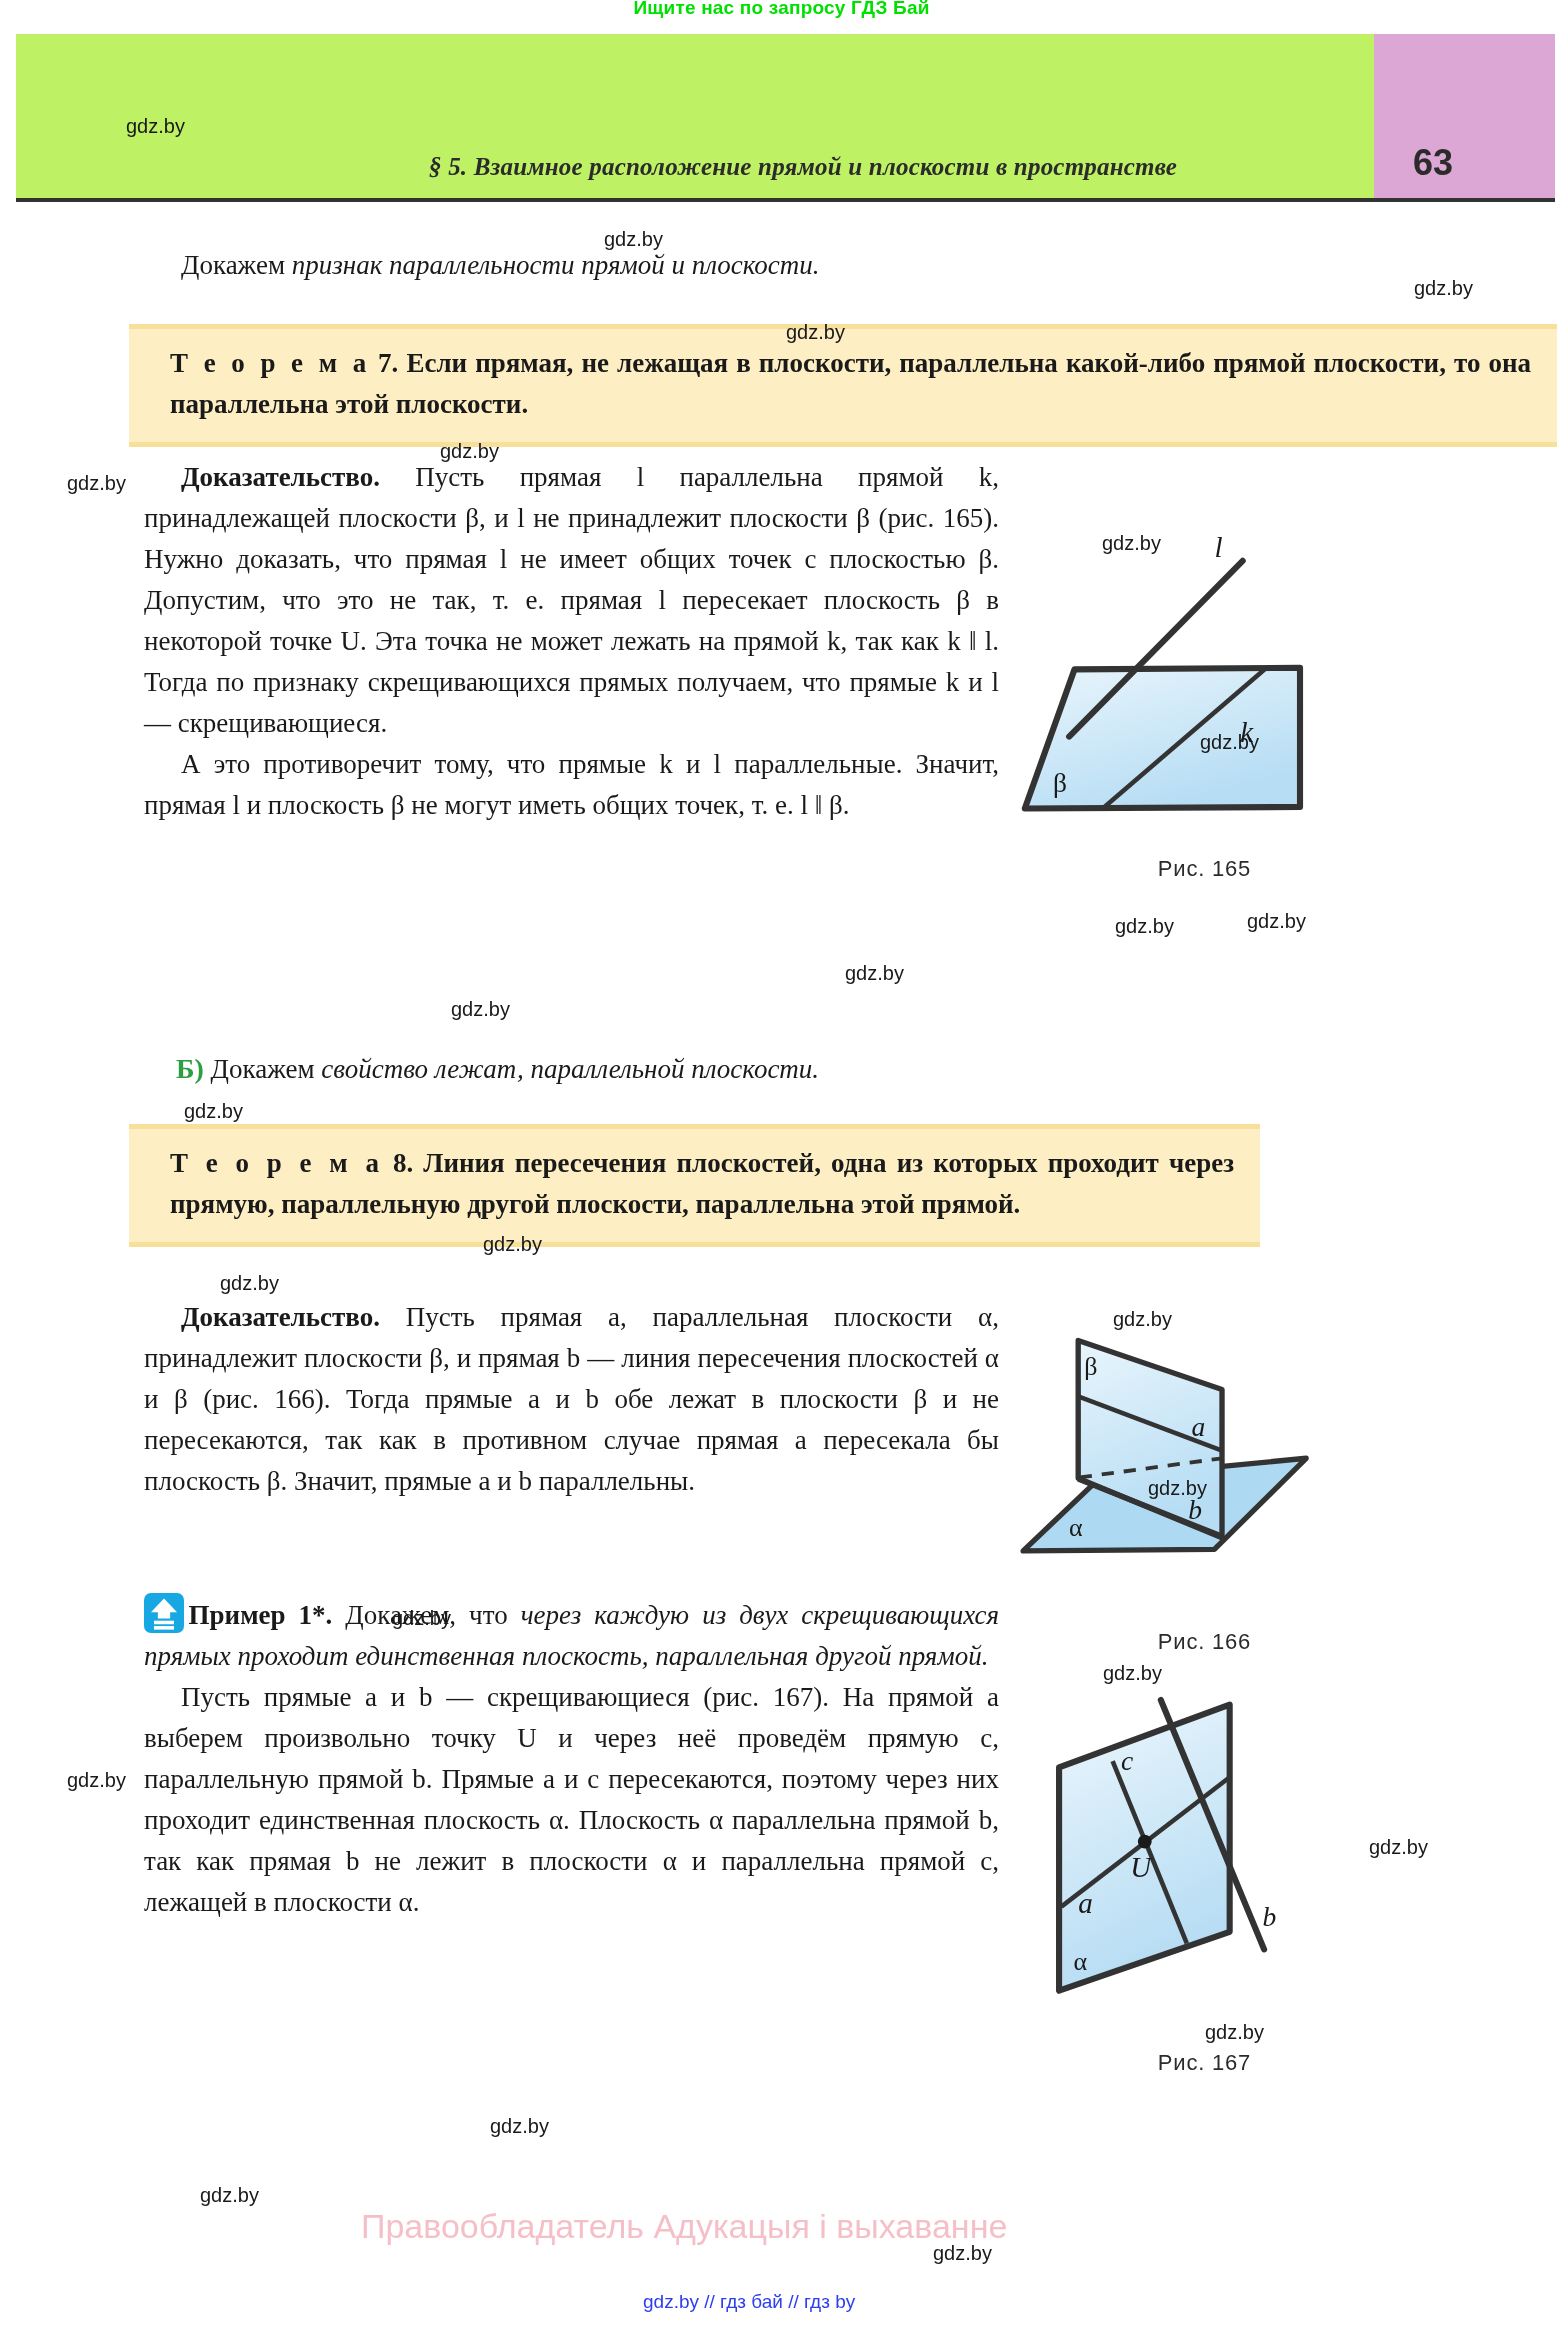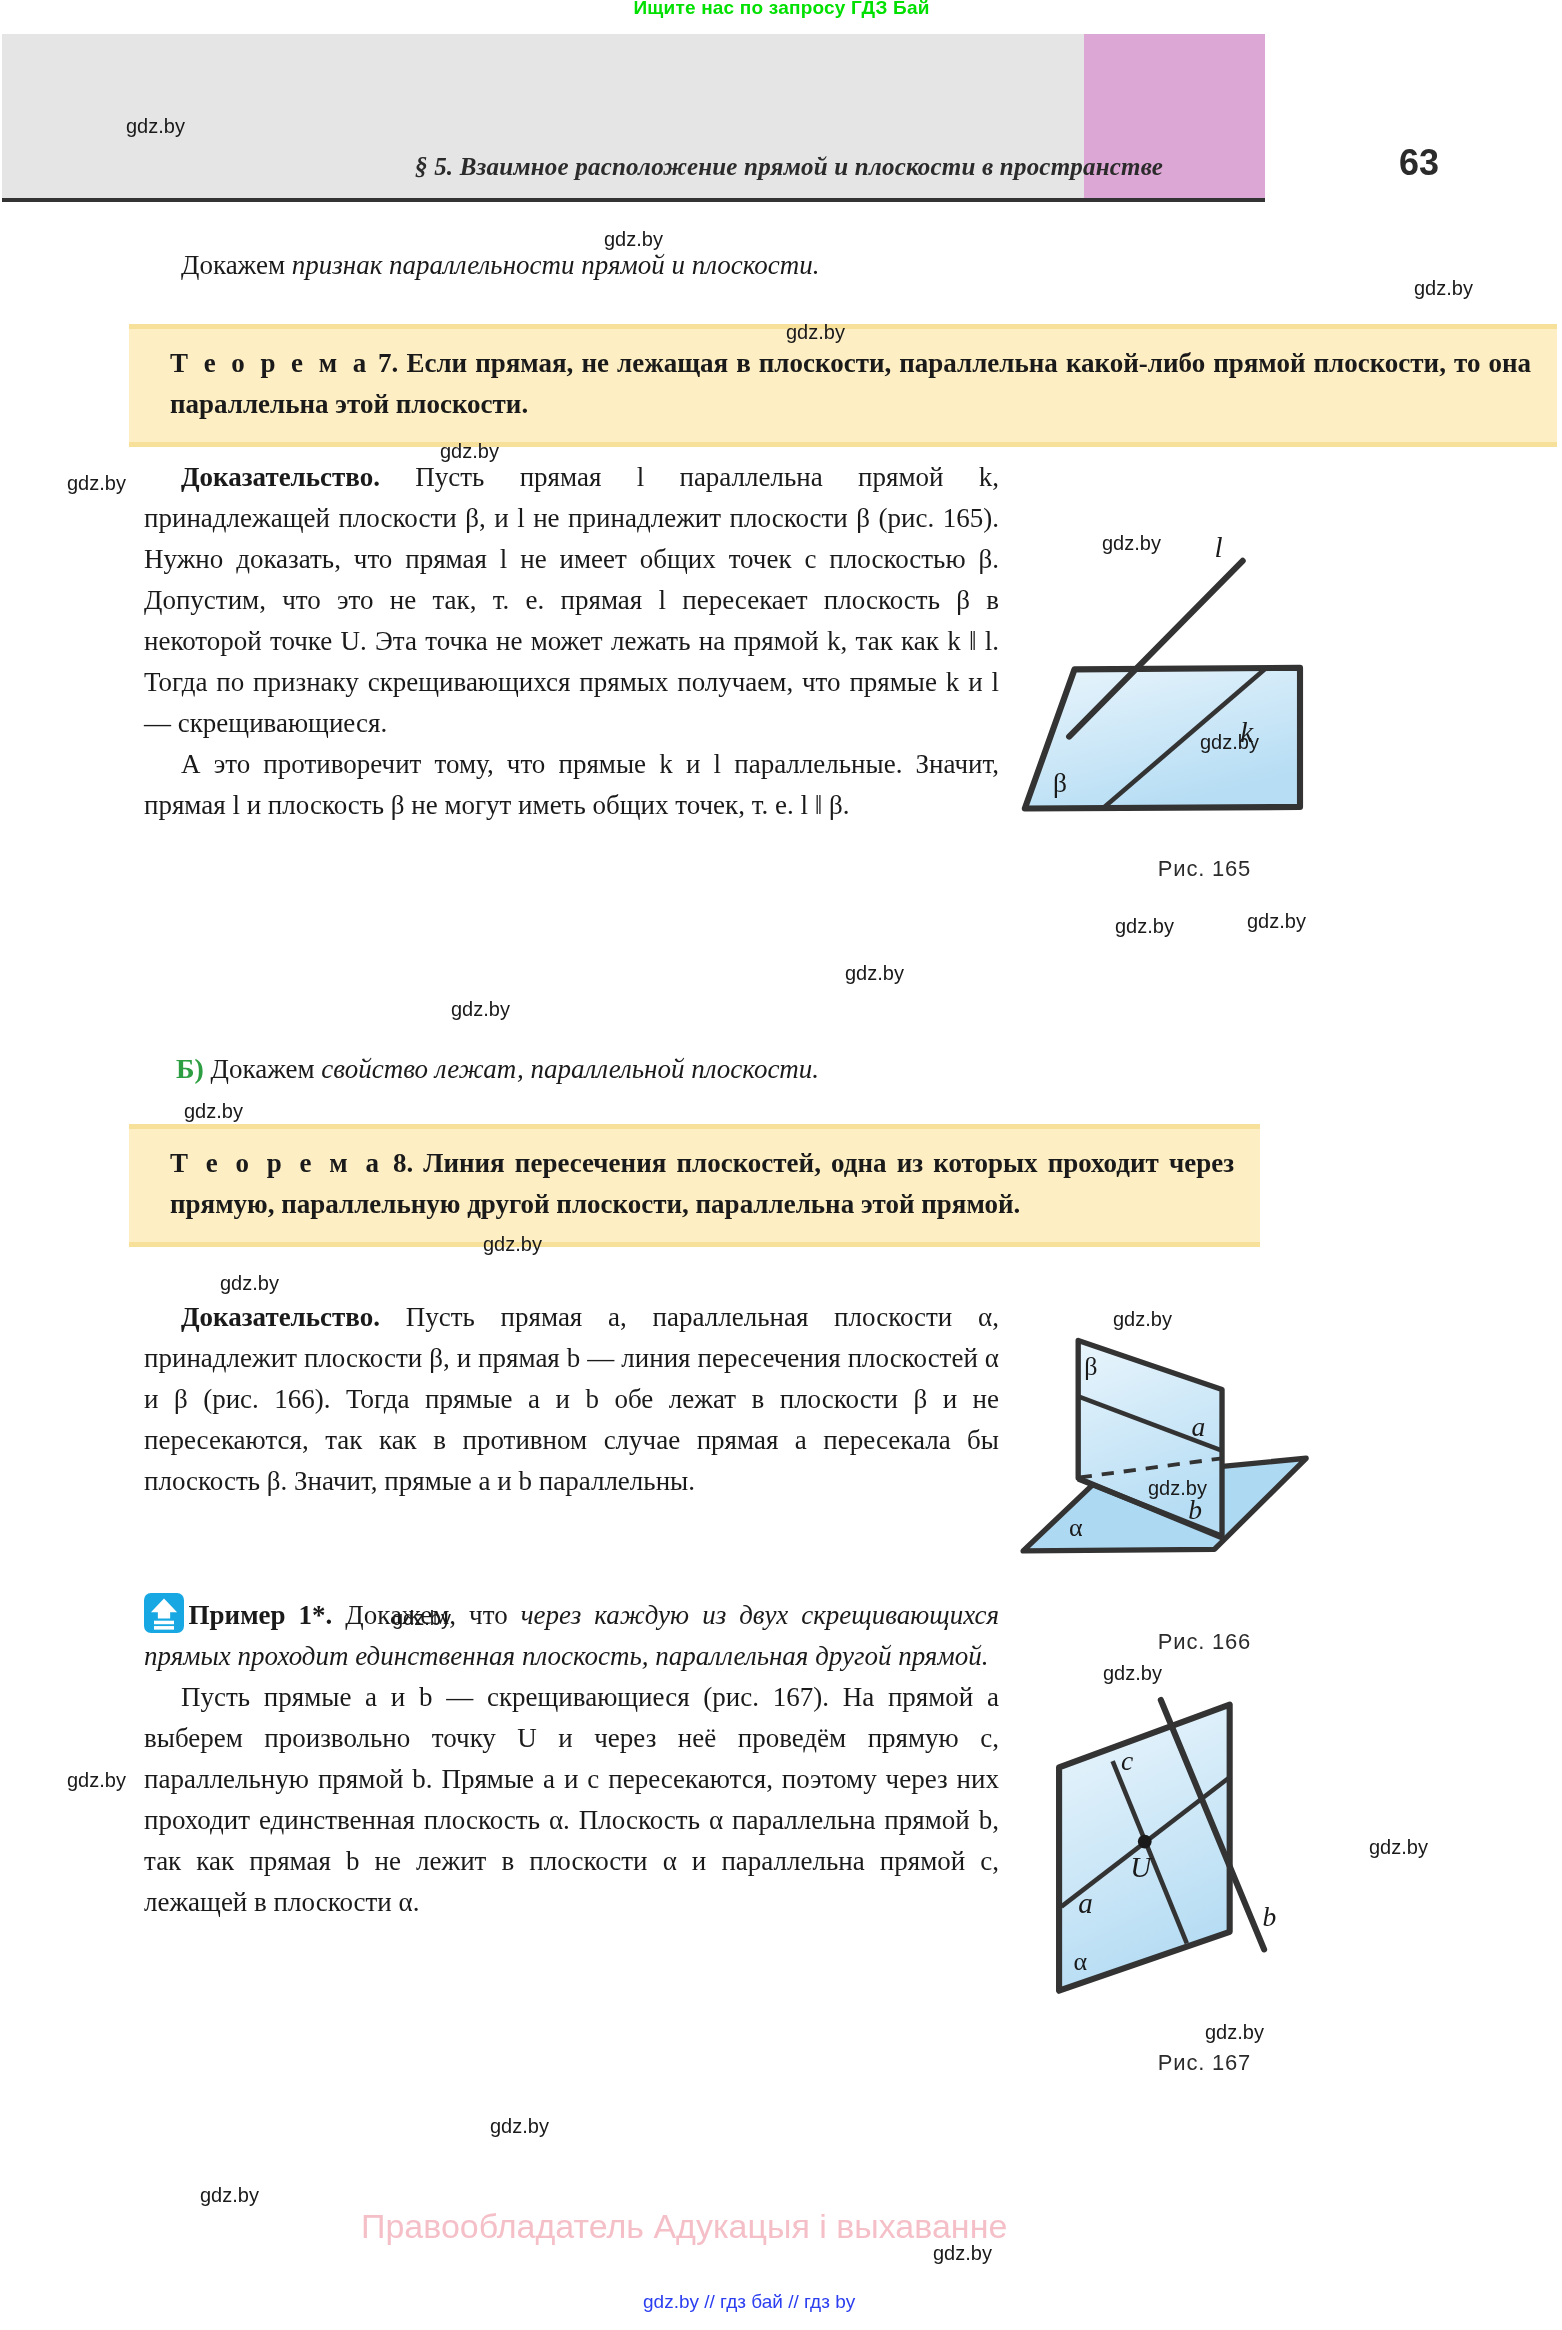--- a/index.html
+++ b/index.html
@@ -19,22 +19,22 @@
     background:#ffffff;
   }
   .promo span{
     color:#00e000;
     font-family:"Liberation Sans", sans-serif;
     font-size:19px;font-weight:600;letter-spacing:0.2px;
   }
 
   
   .header-band{
-    position:absolute;left:2px;top:34px;width:1263px;height:164px;
-    background:#e5e5e5;
+    position:absolute;left:16px;top:34px;width:1539px;height:164px;
+    background:#bef264;
     border-bottom:4.6px solid #333333;
   }
   .header-right-block{
     position:absolute;right:0;top:0;width:181px;height:164px;
     background:#dda7d5;
   }
   .header-title{
     position:absolute;left:413px;bottom:17px;
     font-family:"Liberation Serif", serif;
     font-style:italic;font-weight:700;

